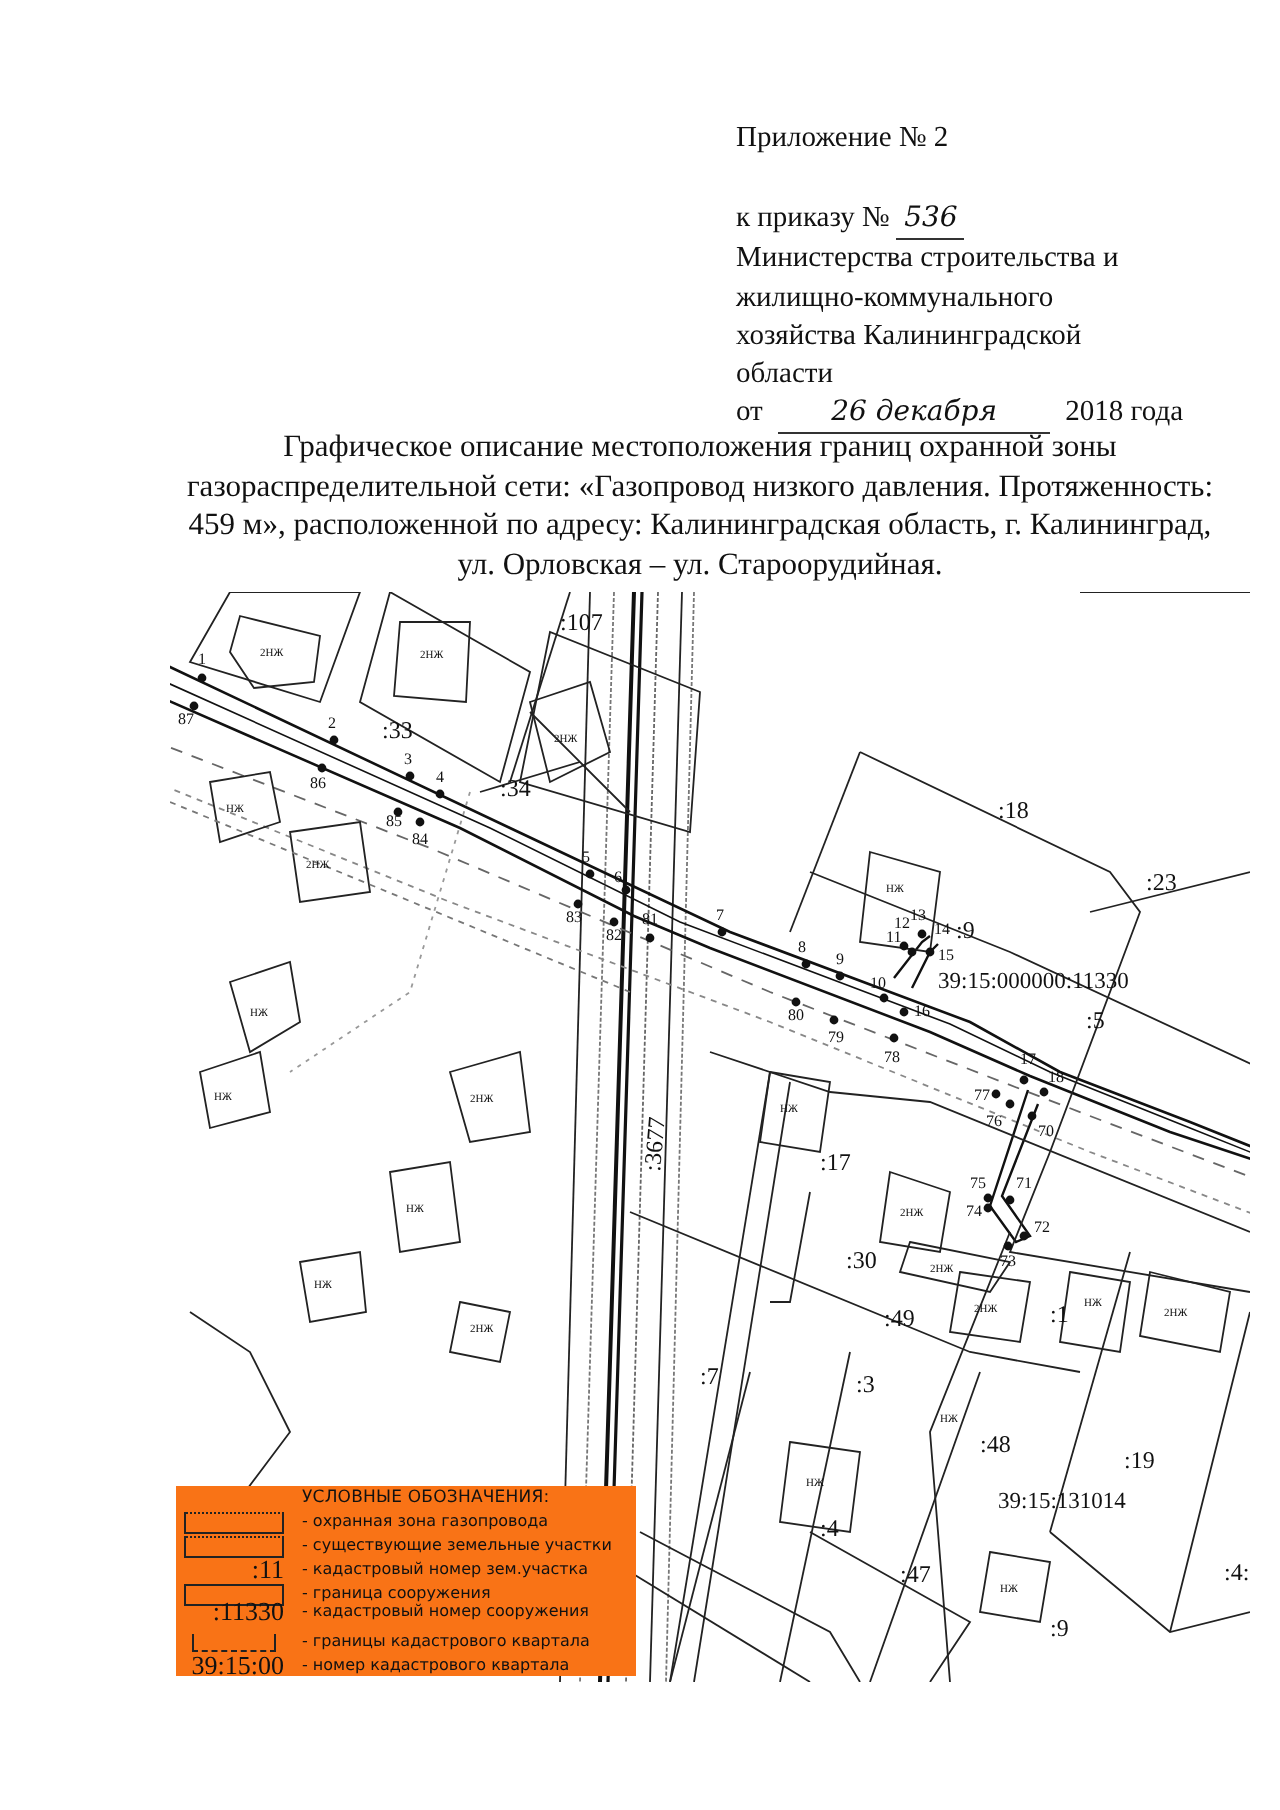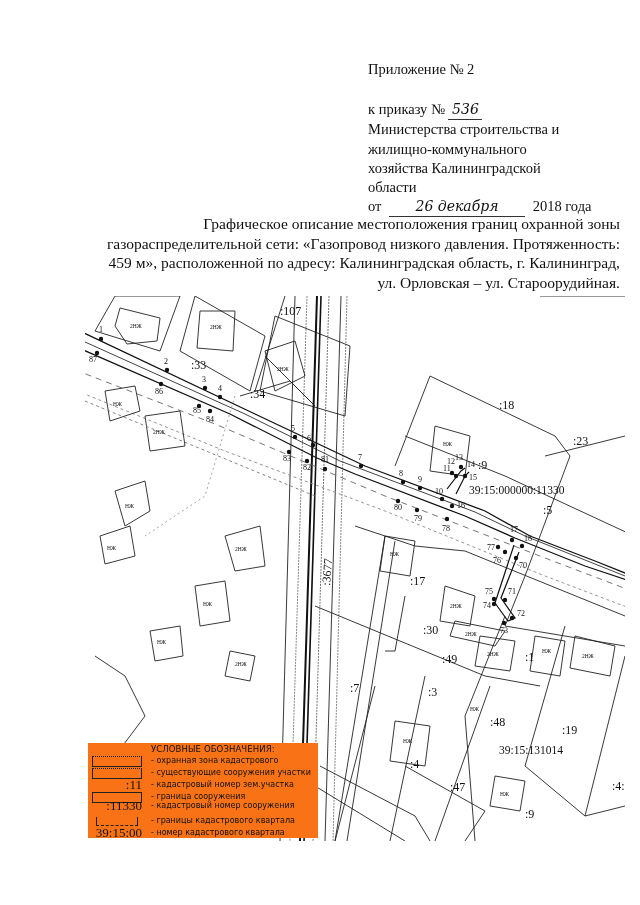--- a/index.html
+++ b/index.html
@@ -5,21 +5,21 @@
   html, body { margin: 0; padding: 0; background: #ffffff; }
   body { width: 640px; height: 905px; position: relative; overflow: hidden;
          font-family: "Liberation Serif", "DejaVu Serif", serif; color: #111; }
   .appendix { position: absolute; left: 368px; top: 60px; width: 240px;
               font-size: 14.5px; line-height: 19.2px; }
   .appendix div { white-space: nowrap; }
   .hand { font-family: "DejaVu Serif", serif; font-style: italic; font-size: 14px;
           display: inline-block; border-bottom: 1px solid #333; text-align: center; }
   .hand.order { width: 34px; margin-top: 21px; }
   .hand.date { width: 136px; margin: 0 4px; }
-  .title { position: absolute; left: 80px; top: 214px; width: 540px; text-align: right;
+  .title { position: absolute; left: 80px; top: 214px; width: 540px; text-align: center;
            font-size: 15.5px; line-height: 19.6px; }
   .map { position: absolute; left: 85px; top: 296px; width: 540px; height: 545px; overflow: hidden; }
   svg text { font-family: "Liberation Serif", "DejaVu Serif", serif; fill: #111; }
   .legend { position: absolute; left: 88px; top: 743px; width: 230px; height: 95px; background: #f97316; }
   .legend-title { position: absolute; left: 63px; top: 1px; font-family: "DejaVu Sans", sans-serif;
                   font-size: 8.5px; letter-spacing: 0.1px; }
   .legend-row { position: absolute; left: 0; height: 12px; width: 230px; }
   .legend-sym { position: absolute; left: 2px; width: 52px; height: 12px; text-align: right;
                 font-size: 13px; line-height: 12px; }
   .legend-desc { position: absolute; left: 63px; top: 1px; font-family: "DejaVu Sans", sans-serif;
@@ -272,27 +272,27 @@
     </g>
   </svg>
 </div>
 
 <div class="legend">
   <div class="legend-title">УСЛОВНЫЕ ОБОЗНАЧЕНИЯ:</div>
   <div class="legend-row" style="top:12px">
     <div class="legend-sym">
         <span class="box dotted-top"></span>
       </div>
-    <div class="legend-desc">- охранная зона кадастрового</div>
+    <div class="legend-desc">- охранная зона газопровода</div>
   </div>
   <div class="legend-row" style="top:24px">
     <div class="legend-sym">
         <span class="box dotted-top"></span>
       </div>
-    <div class="legend-desc">- существующие сооружения участки</div>
+    <div class="legend-desc">- существующие земельные участки</div>
   </div>
   <div class="legend-row" style="top:36px">
     <div class="legend-sym">:11</div>
     <div class="legend-desc">- кадастровый номер зем.участка</div>
   </div>
   <div class="legend-row" style="top:48px">
     <div class="legend-sym">
         <span class="box"></span>
       </div>
     <div class="legend-desc">- граница сооружения</div>

